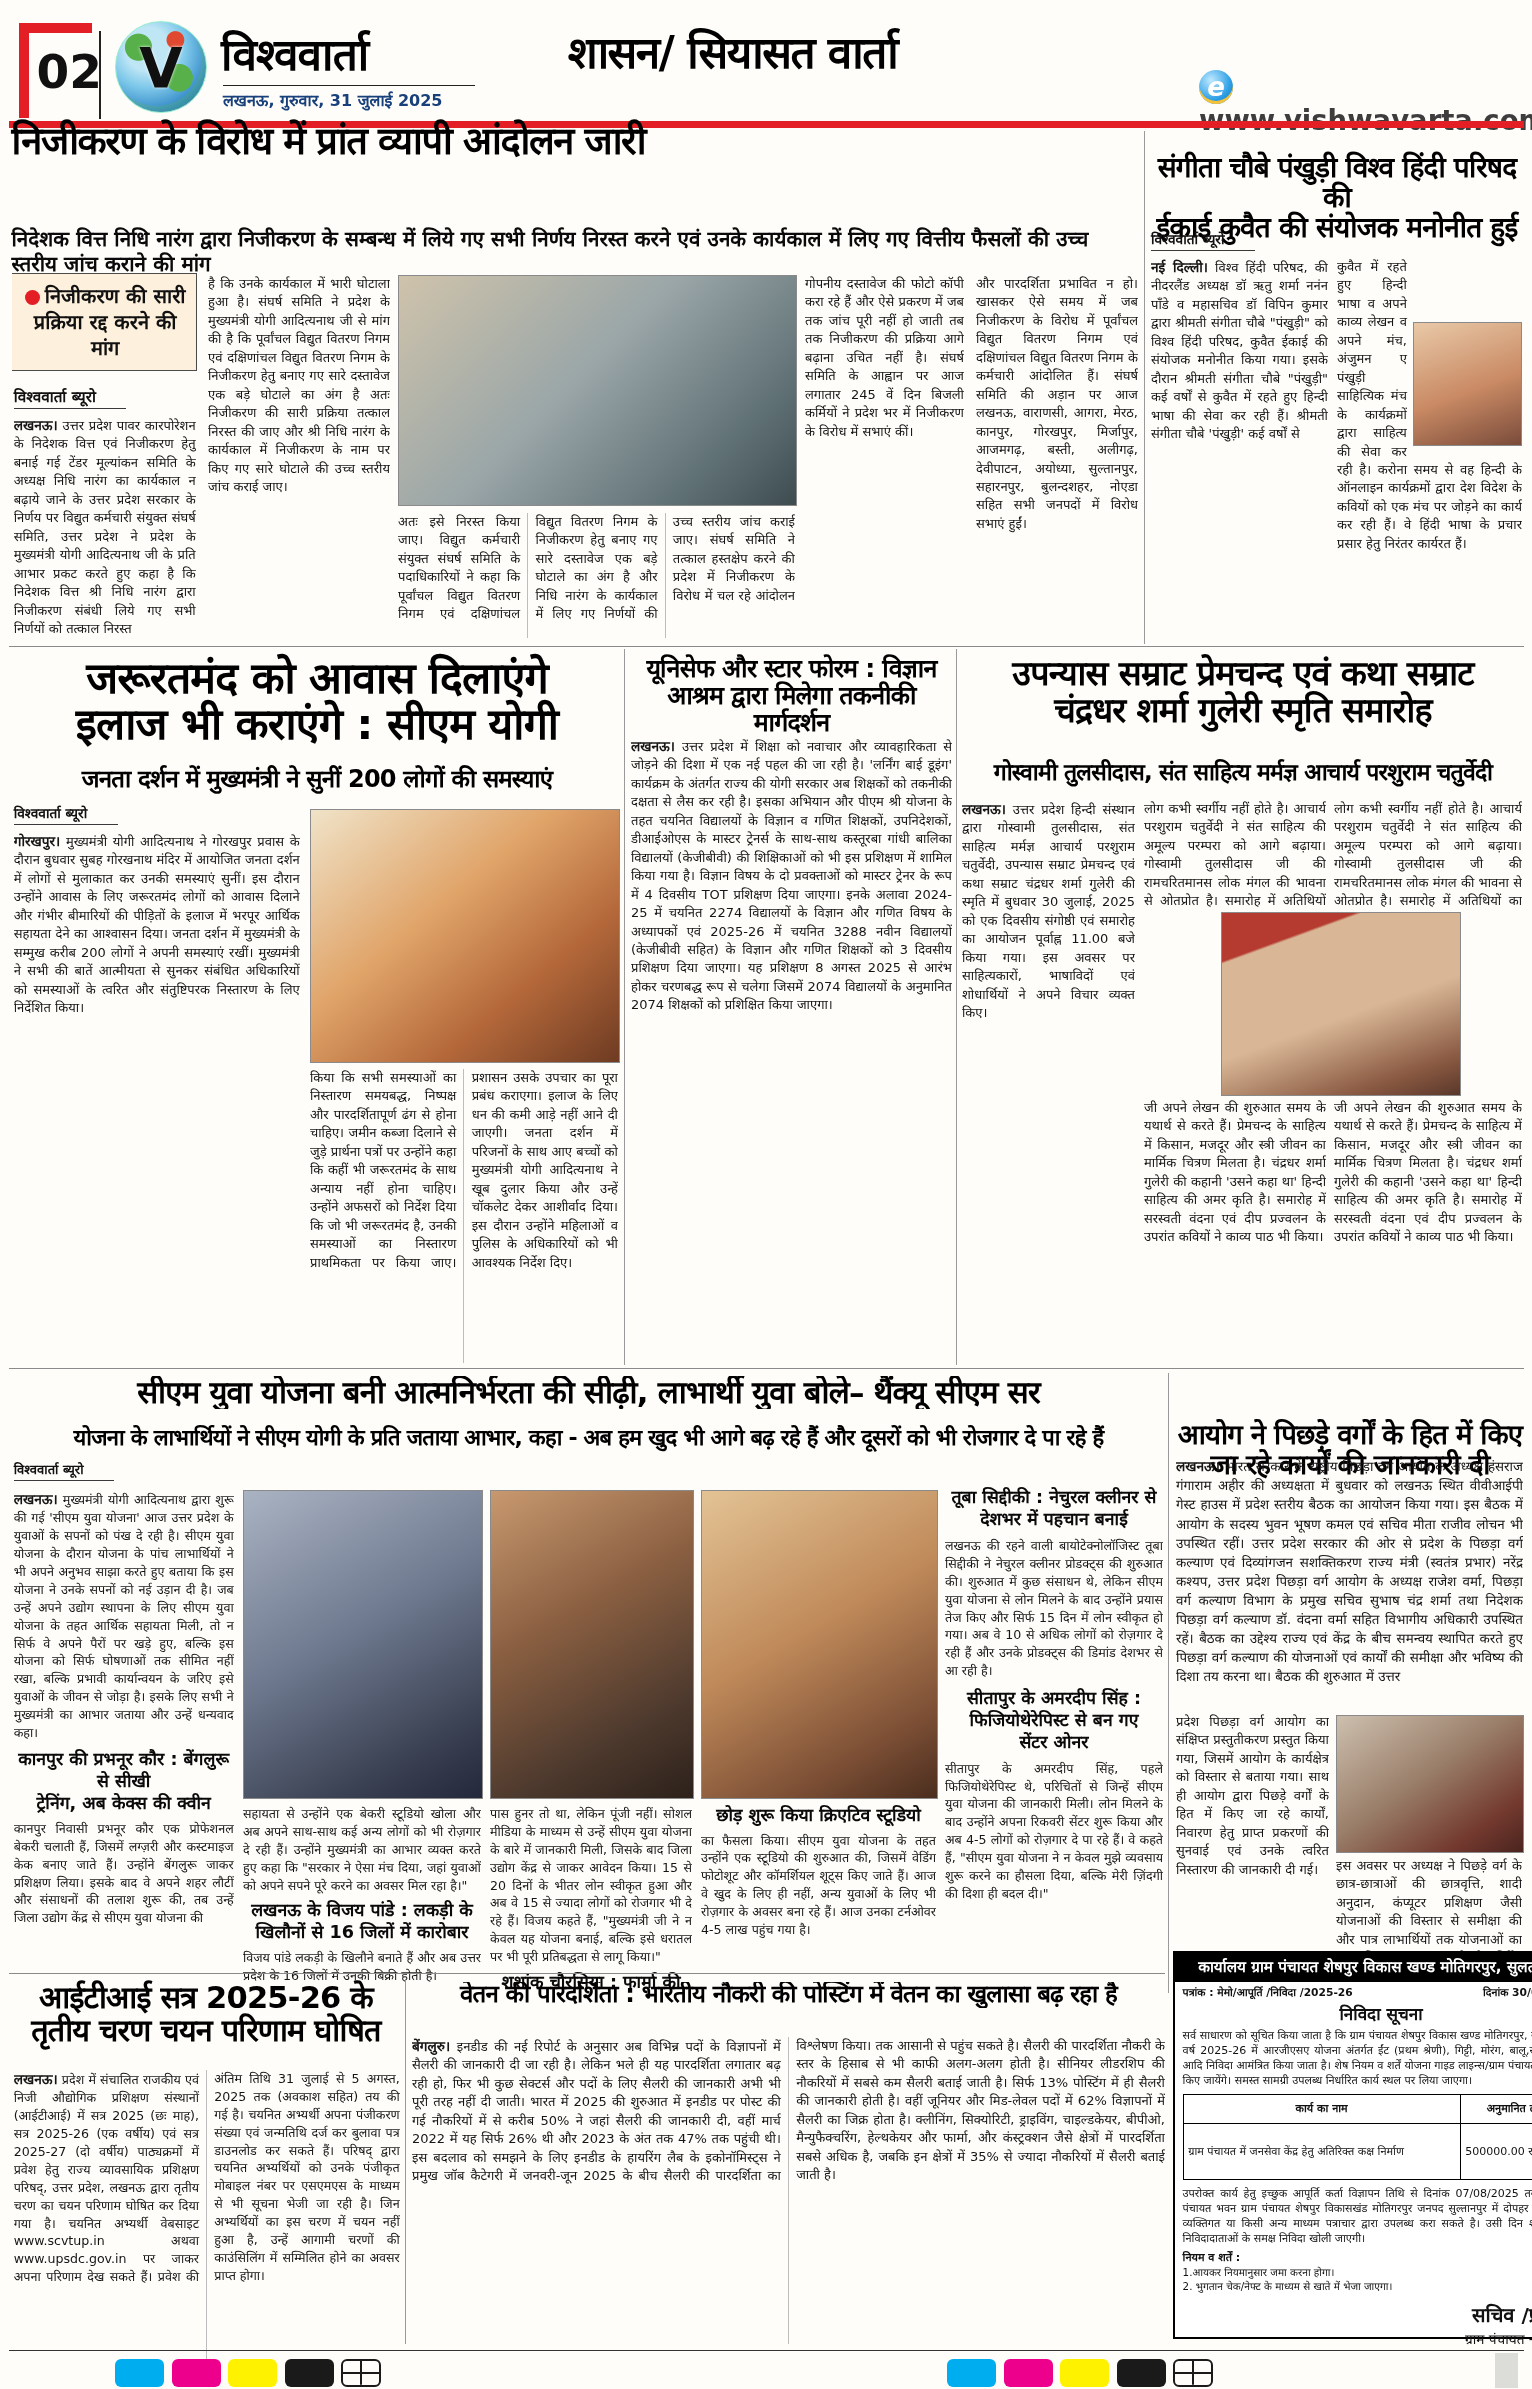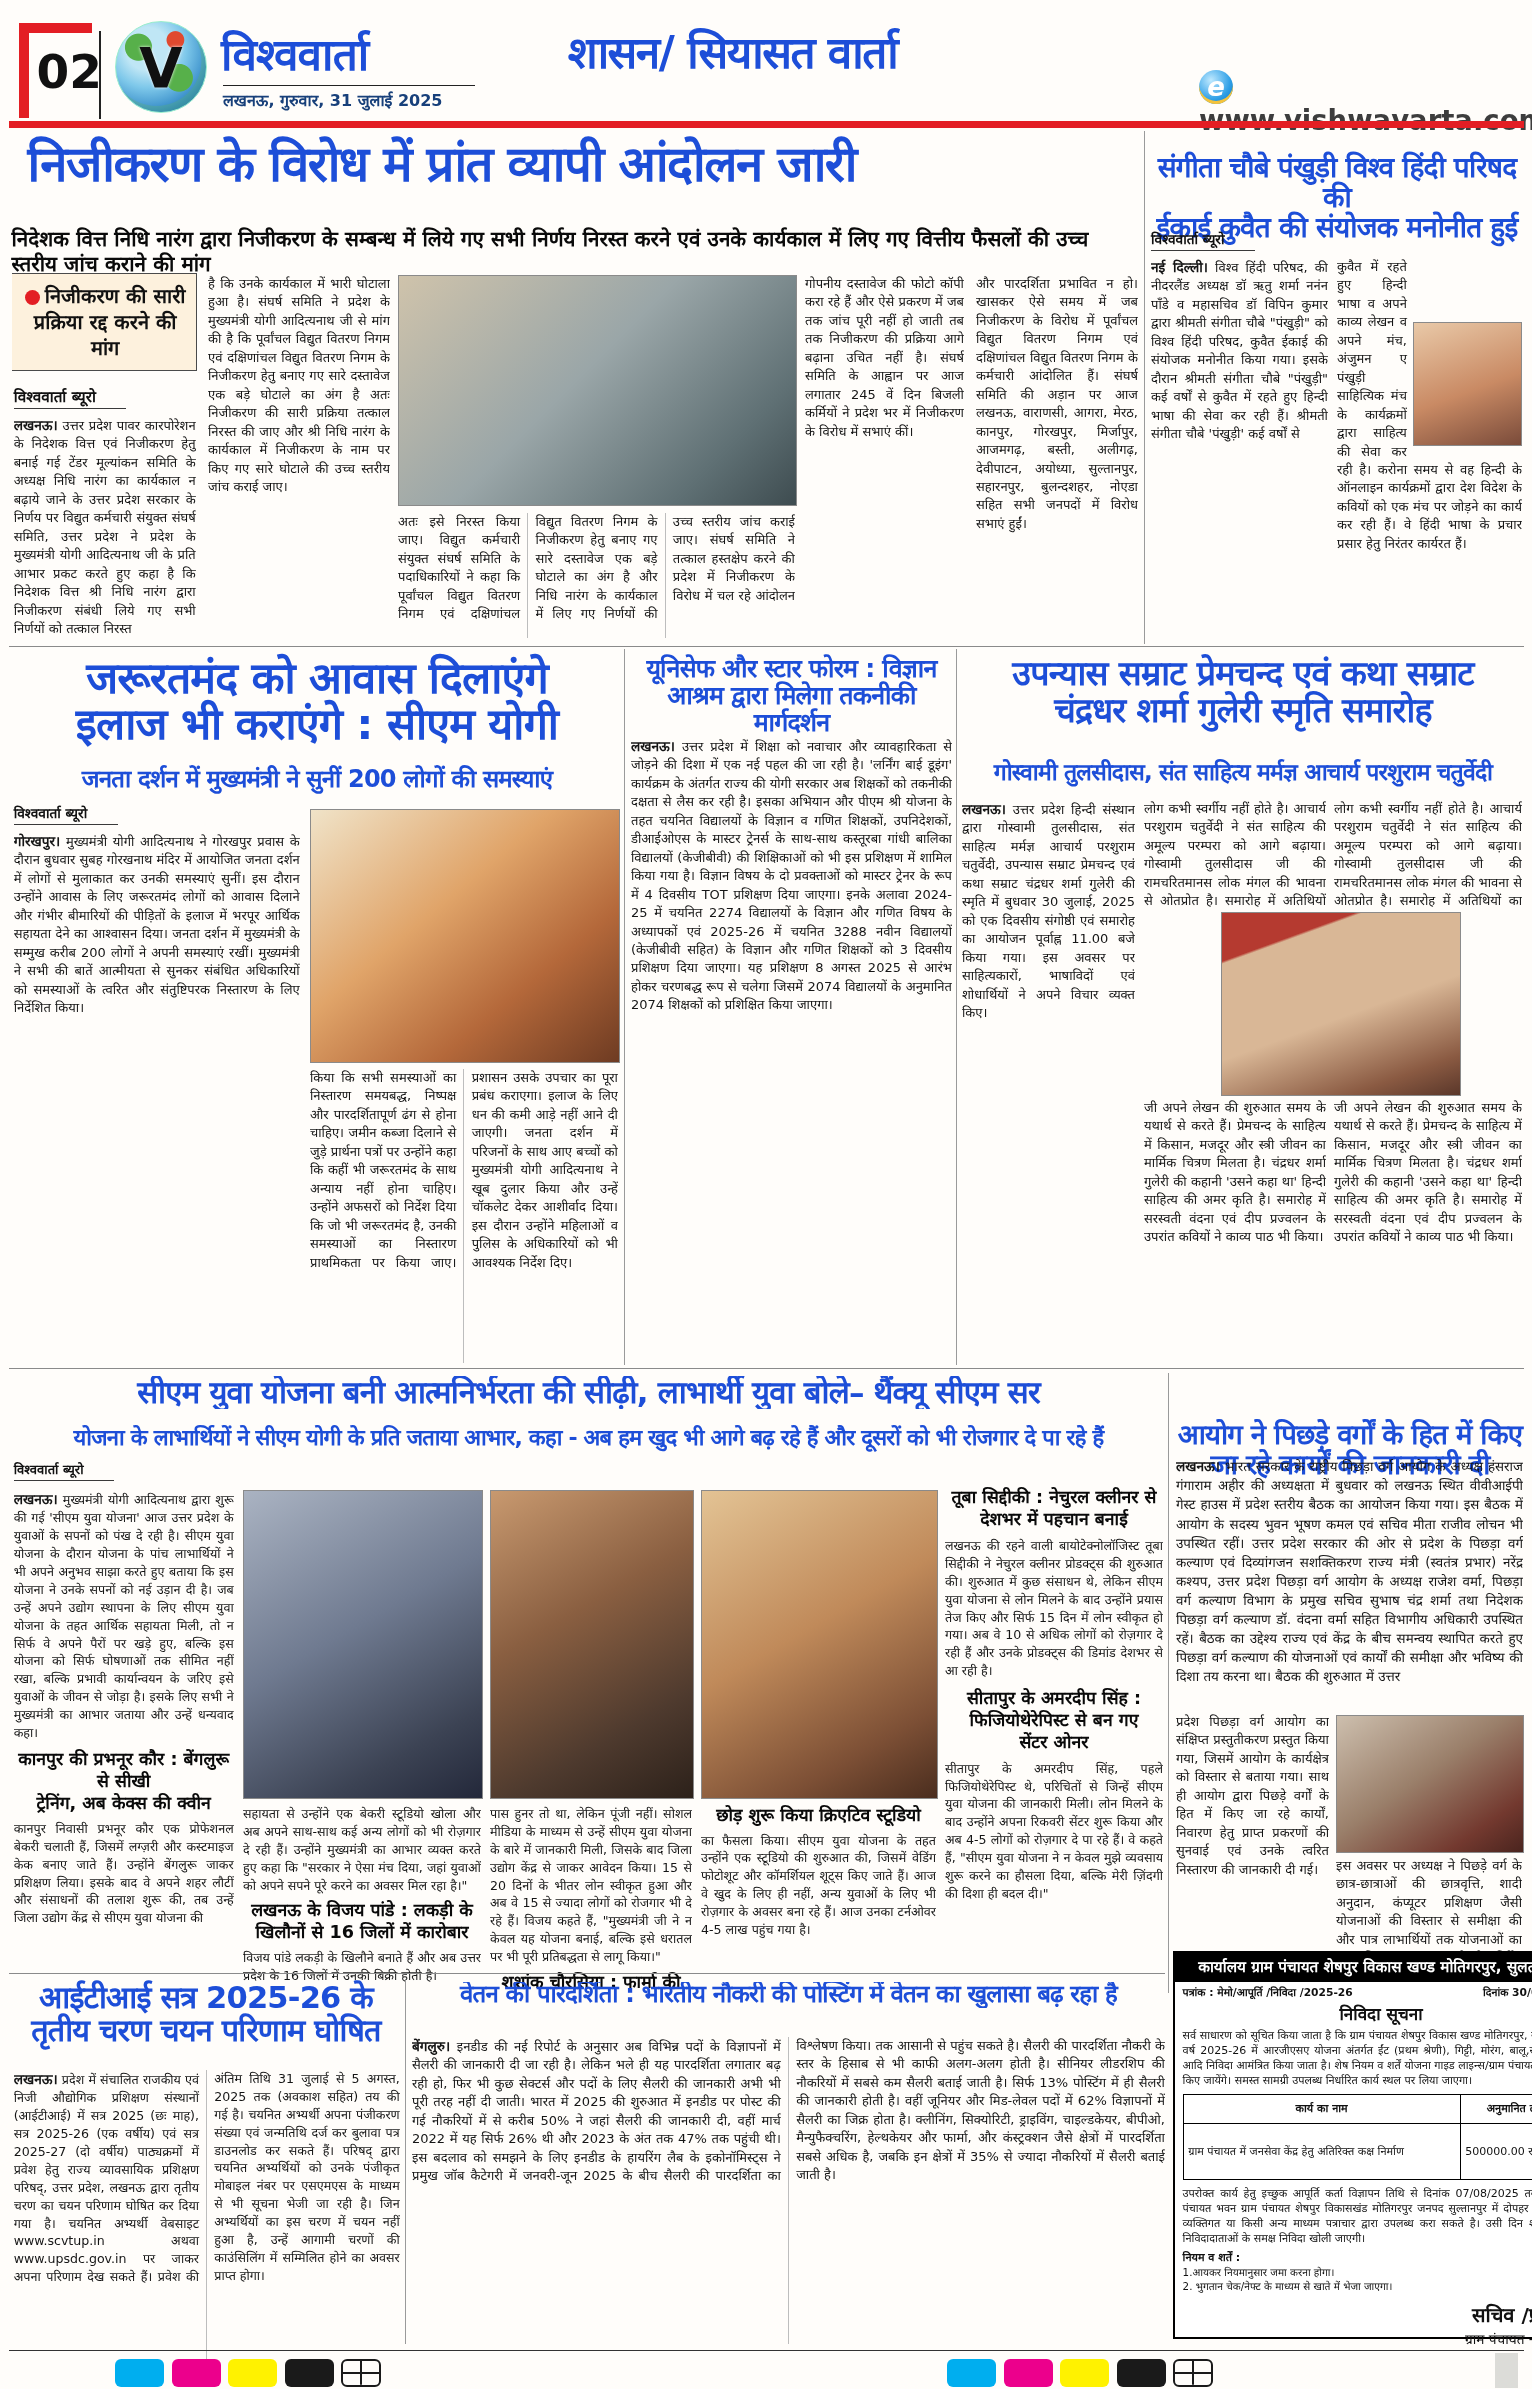--- a/index.html
+++ b/index.html
@@ -1,18 +1,18 @@
 <!DOCTYPE html>
 <html style="font-size:12.2px"><head>
 <meta charset="utf-8">
 <style>
   html,body{margin:0;padding:0;background:#f2f2ee;}
   #page{position:relative;width:1533px;height:2389px;background:#fffdfa;font-family:"DejaVu Sans",sans-serif;color:#111;overflow:hidden;}
   .abs{position:absolute;}
-  .hl{font-weight:700;color:#1d4ed8;letter-spacing:-0.8px;line-height:1.08;}
+  .hl{font-weight:700;color:#000000;letter-spacing:-0.8px;line-height:1.08;}
   .ctr{text-align:center;}
   .body{font-size:13px;line-height:1.42;text-align:justify;color:#151515;}
   .body b{font-size:13.7px;}
   .byline{font-weight:700;font-size:15.3px;border-bottom:1.5px solid #3a3a3a;display:inline-block;padding:0 30.5px 2.3px 0;}
   .subhead{font-weight:700;font-size:20.6px;color:#0a0a0a;line-height:1.2;}
   .minihead{font-weight:700;font-size:17.6px;line-height:1.25;text-align:center;color:#0a0a0a;}
   .photo{border:0.8px solid #8a8a8a;}
   .vrule{width:0.8px;background:#9a9a9a;}
   .hrule{height:0.8px;background:#8a8a8a;}
   .cols2{column-count:2;column-gap:15.3px;column-rule:0.8px solid #bdbdbd;}
@@ -55,21 +55,21 @@
   </div>
   <div class="abs hl" style="left:221px;top:30.5px;font-size:44px;">विश्ववार्ता</div>
   <div class="abs" style="left:223px;top:85px;width:252px;border-top:1.5px solid #222;padding-top:3.1px;font-size:16px;font-weight:700;color:#18407a;">लखनऊ,  गुरुवार, 31 जुलाई 2025</div>
   <div class="abs hl ctr" style="left:534px;top:29px;width:397px;font-size:44px;letter-spacing:-1.5px;">शासन/ सियासत वार्ता</div>
   <div class="abs" style="left:1199px;top:70px;">
     <span class="eicon"><span>e</span></span>
     <span style="font-size:27.5px;font-weight:800;color:#3d3d3d;">www.vishwavarta.com</span>
   </div>
   <div class="abs redrule" style="left:9.2px;top:121px;width:1515px;height:6.9px;"></div>
 
-  <div class="abs hl" style="left:11.5px;top:139px;width:1130px;font-size:49px;letter-spacing:-1.5px;margin-left:16px;">निजीकरण के विरोध में प्रांत व्यापी आंदोलन जारी</div>
+  <div class="abs hl" style="left:11.5px;top:121px;width:1130px;font-size:38px;letter-spacing:-1.5px;">निजीकरण के विरोध में प्रांत व्यापी आंदोलन जारी</div>
   <div class="abs subhead" style="left:11.5px;top:227px;width:1128px;">निदेशक वित्त निधि नारंग द्वारा निजीकरण के सम्बन्ध में लिये गए सभी निर्णय निरस्त करने एवं उनके कार्यकाल में लिए गए वित्तीय फैसलों की उच्च स्तरीय जांच कराने की मांग</div>
 
   <div class="abs box-claim" style="left:11.5px;top:273px;width:166px;">
     <div class="t"><span class="dot"></span><span>निजीकरण की सारी</span><br><span>प्रक्रिया रद्द करने की मांग</span></div>
   </div>
   <div class="abs" style="left:13.7px;top:386px;"><span class="byline">विश्ववार्ता ब्यूरो</span></div>
   <div class="abs body" style="left:13.7px;top:416px;width:182px;height:223px;overflow:hidden;">
     <b>लखनऊ।</b> <span>उत्तर प्रदेश पावर कारपोरेशन के निदेशक वित्त एवं निजीकरण हेतु बनाई गई टेंडर मूल्यांकन समिति के अध्यक्ष निधि नारंग का कार्यकाल न बढ़ाये जाने के उत्तर प्रदेश सरकार के निर्णय पर विद्युत कर्मचारी संयुक्त संघर्ष समिति, उत्तर प्रदेश ने प्रदेश के मुख्यमंत्री योगी आदित्यनाथ जी के प्रति आभार प्रकट करते हुए कहा है कि निदेशक वित्त श्री निधि नारंग द्वारा निजीकरण संबंधी लिये गए सभी निर्णयों को तत्काल निरस्त</span>
   </div>
   <div class="abs body" style="left:208px;top:275px;width:182px;height:365px;overflow:hidden;">है कि उनके कार्यकाल में भारी घोटाला हुआ है। संघर्ष समिति ने प्रदेश के मुख्यमंत्री योगी आदित्यनाथ जी से मांग की है कि पूर्वांचल विद्युत वितरण निगम एवं दक्षिणांचल विद्युत वितरण निगम के निजीकरण हेतु बनाए गए सारे दस्तावेज एक बड़े घोटाले का अंग है अतः निजीकरण की सारी प्रक्रिया तत्काल निरस्त की जाए और श्री निधि नारंग के कार्यकाल में निजीकरण के नाम पर किए गए सारे घोटाले की उच्च स्तरीय जांच कराई जाए।</div>

